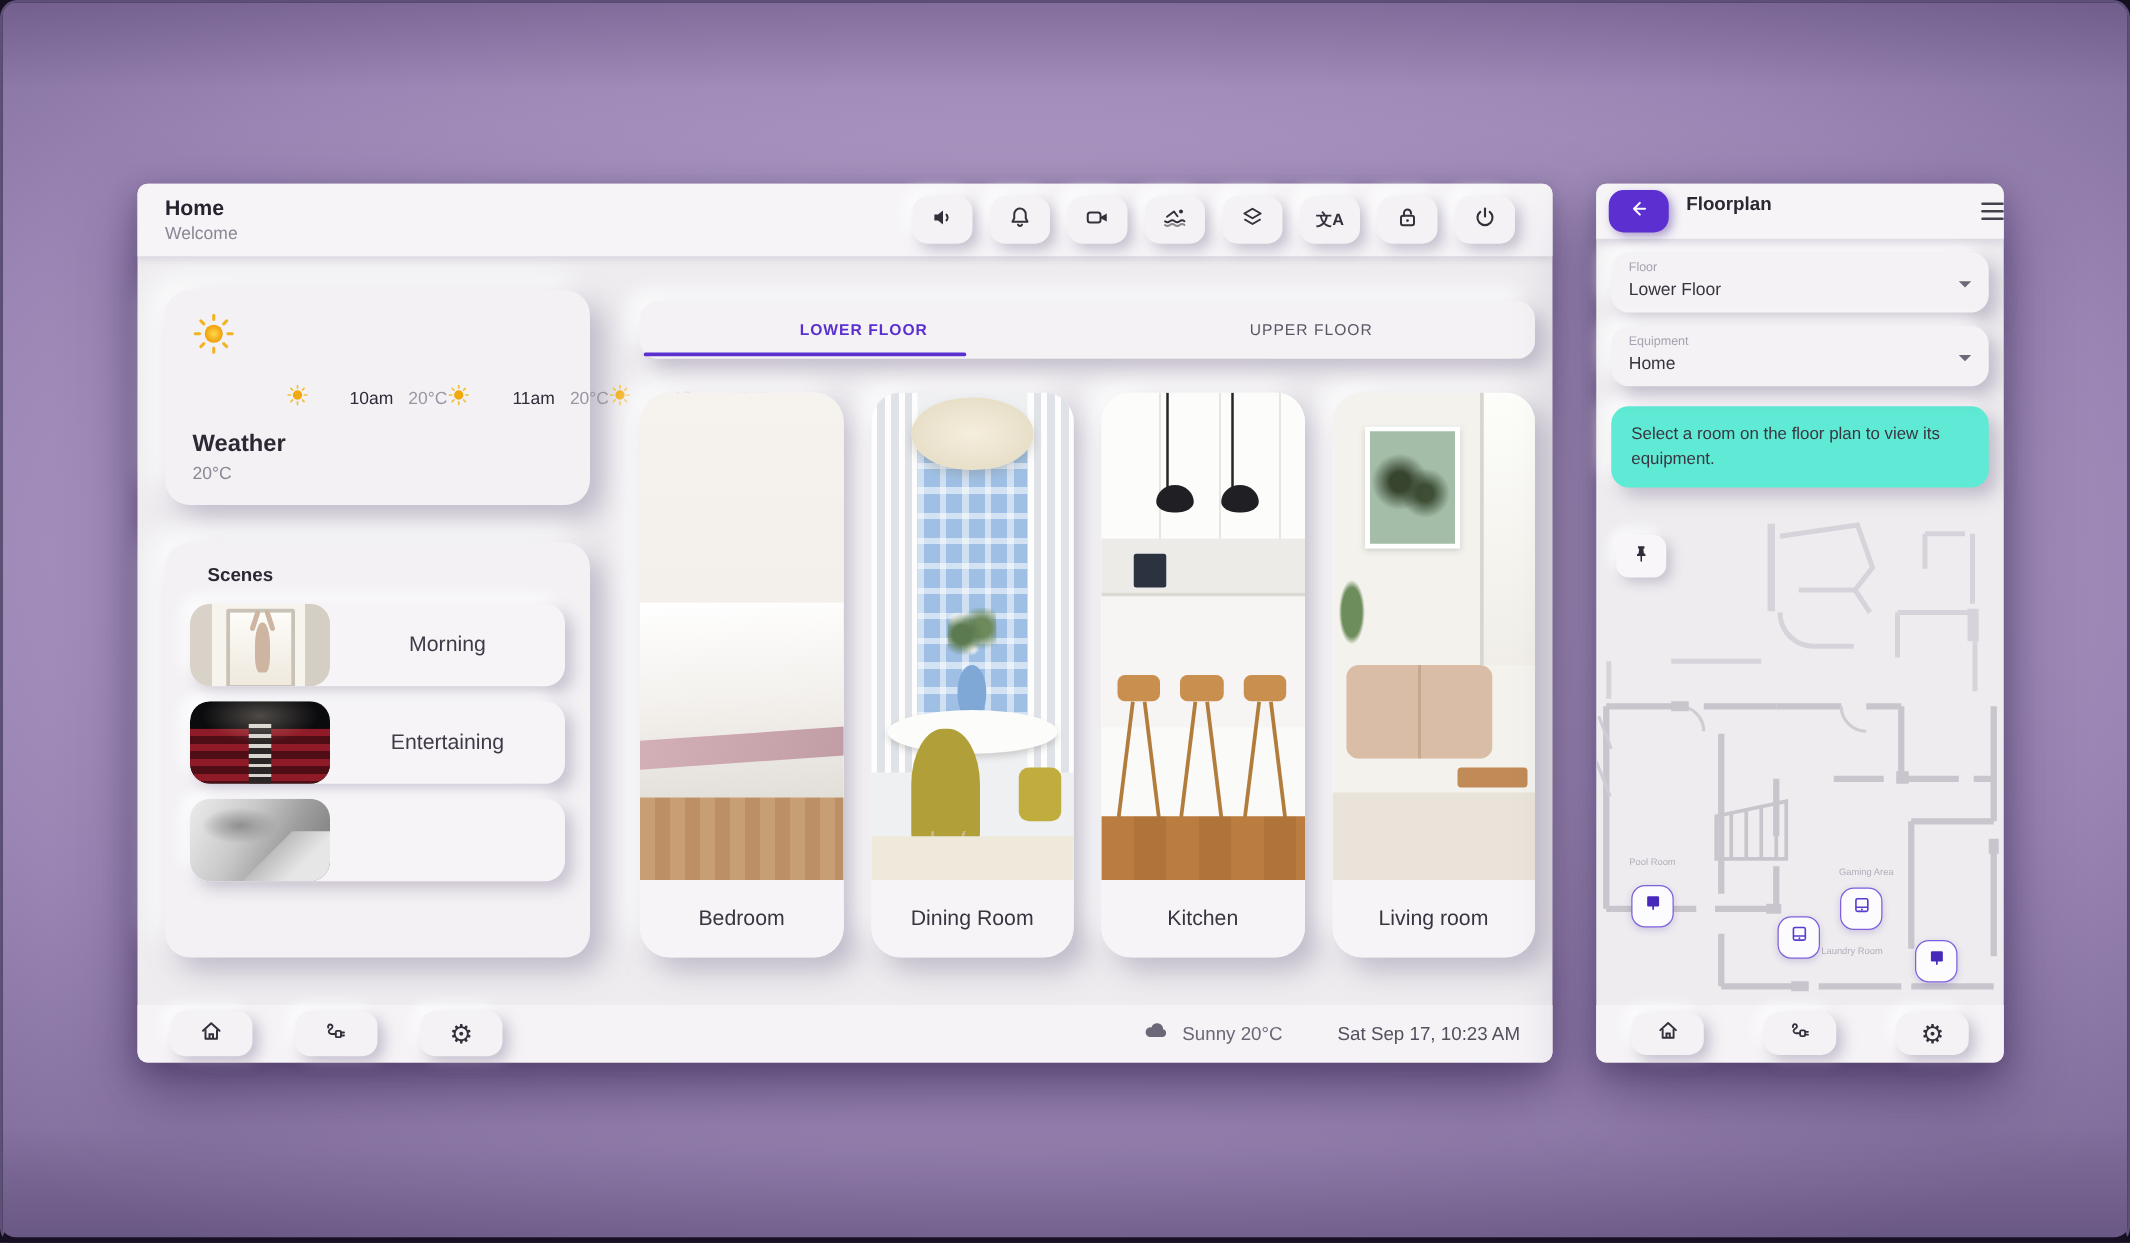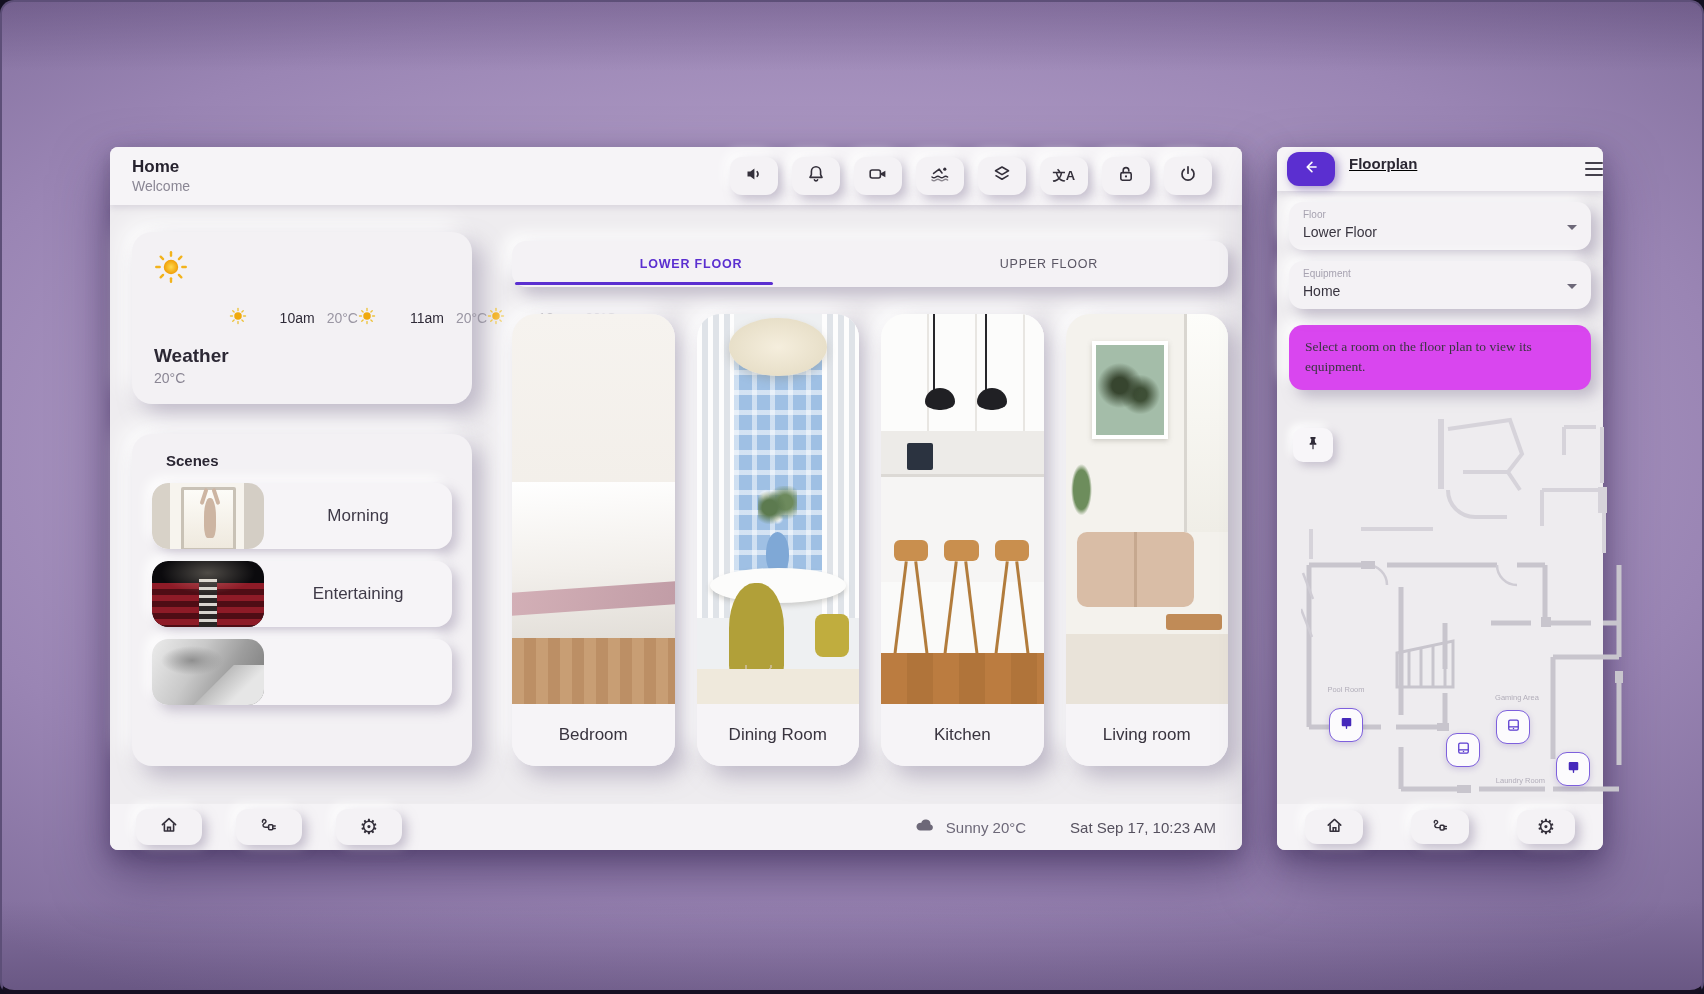--- a/index.html
+++ b/index.html
@@ -138,36 +138,36 @@
   .img-living .plant{position:absolute;left:1%;top:36%;width:18%;height:26%;
     background:radial-gradient(closest-side at 50% 35%,#6d8d5c 55%,transparent 72%);}
   .img-living .sofa{position:absolute;left:7%;width:72%;bottom:25%;height:19%;background:#d9bda6;border-radius:10px;
     background-image:linear-gradient(90deg,transparent 0 49%,#c6a88f 49% 51%,transparent 51%);}
   .img-living .tbl{position:absolute;right:4%;bottom:19%;width:34%;height:4%;background:#c08b57;border-radius:3px;}
   .img-living .rug{position:absolute;left:0;right:0;bottom:0;height:18%;background:#e9e3d9;}
 
   
   .panel-side{left:1275px;top:145px;width:326px;height:703px;}
   .s-header{position:absolute;top:0;left:0;right:0;height:44px;background:#f6f4f7;border-radius:8px 8px 0 0;
-    box-shadow:0 3px 6px rgba(140,130,160,.22);display:flex;align-items:center;padding:0 0 0 10px;box-sizing:border-box;z-index:3;text-decoration:underline;}
+    box-shadow:0 3px 6px rgba(140,130,160,.22);display:flex;align-items:center;padding:0 0 0 10px;box-sizing:border-box;z-index:3;}
   .back-btn{width:48px;height:34px;border-radius:12px;background:#5b2fd0;display:flex;align-items:center;justify-content:center;cursor:pointer;
     box-shadow:3px 3px 8px rgba(80,50,150,.45);}
   .s-title{margin-left:14px;font-size:15px;font-weight:bold;color:#2b2733;}
   .burger{margin-left:auto;display:flex;flex-direction:column;gap:3.5px;cursor:pointer;}
   .burger div{width:18px;height:2.3px;background:#44404c;border-radius:1px;}
   .select-card{margin:11px 12px 0;background:#f4f2f5;border-radius:14px;padding:7px 14px 9px;cursor:pointer;position:relative;
     box-shadow:7px 7px 14px rgba(150,140,166,.5),-7px -7px 14px rgba(255,255,255,.92);}
   .select-label{display:block;font-size:10px;color:#a6a2b0;margin-bottom:3px;}
   .select-value{font-size:14px;color:#38343f;}
   .caret{position:absolute;right:14px;top:50%;margin-top:-1px;width:0;height:0;border-left:5px solid transparent;border-right:5px solid transparent;border-top:5px solid #6d6878;}
-  .hint-card{margin:16px 12px 0;background:#d946ef;border-radius:14px;padding:12px 16px;font-size:13.5px;line-height:1.5;color:#3a3540;
-    box-shadow:7px 7px 14px rgba(150,140,166,.5),-7px -7px 14px rgba(255,255,255,.92);font-family:Liberation Serif, serif;}
+  .hint-card{margin:16px 12px 0;background:#5eead4;border-radius:14px;padding:12px 16px;font-size:13.5px;line-height:1.5;color:#3a3540;
+    box-shadow:7px 7px 14px rgba(150,140,166,.5),-7px -7px 14px rgba(255,255,255,.92);}
   .pin-btn{position:absolute;left:16px;top:281px;width:40px;height:34px;border-radius:10px;background:#f8f6f9;z-index:2;
     display:flex;align-items:center;justify-content:center;cursor:pointer;box-shadow:4px 4px 9px rgba(150,140,166,.45),-4px -4px 9px #fff;}
-  .floorplan{position:absolute;left:0;top:270px;width:349px;height:387px;overflow:hidden;margin-left:24px;}
+  .floorplan{position:absolute;left:0;top:270px;width:349px;height:387px;overflow:hidden;}
   .fp-label{position:absolute;font-size:7.5px;color:#b2aeba;white-space:nowrap;}
   .marker{position:absolute;width:34px;height:34px;border-radius:11px;background:#fcfbfd;border:1.5px solid #7e60dd;box-sizing:border-box;
     display:flex;align-items:center;justify-content:center;cursor:pointer;box-shadow:0 2px 6px rgba(90,60,160,.22);}
   .s-footer{position:absolute;left:0;right:0;bottom:0;height:46px;background:#f5f3f6;border-radius:0 0 8px 8px;
     display:flex;align-items:center;justify-content:space-between;padding:0 28px;box-sizing:border-box;z-index:3;}
   .s-footer .nbtn{width:58px;height:34px;}
 </style>
 </head>
 <body>
 
@@ -524,21 +524,21 @@
           <rect x="60" y="144" width="14" height="8"></rect>
           <rect x="136" y="306" width="12" height="8"></rect>
           <rect x="240" y="200" width="10" height="10"></rect>
           <rect x="314" y="254" width="8" height="12"></rect>
           <rect x="156" y="368" width="14" height="8"></rect>
         </g>
       </svg>
 
       <div class="fp-label" style="left:14px;top:268px;width:62px;text-align:center;">Pool Room</div>
       <div class="fp-label" style="left:186px;top:276px;width:60px;text-align:center;">Gaming Area</div>
-      <div class="fp-label" style="left:180px;top:359px;width:64px;text-align:right;">Laundry Room</div>
+      <div class="fp-label" style="left:180px;top:339px;width:64px;text-align:left;">Laundry Room</div>
 
       <div class="marker" style="left:28px;top:291px;">
         <span><svg viewBox="0 0 20 20" width="17" height="17">
               <rect x="4.4" y="3.6" width="11.2" height="9.6" rx="1.2" fill="#4629bb"></rect>
               <path d="M10 13.2v2.4" stroke="#4629bb" stroke-width="1.6" stroke-linecap="round"></path>
             </svg></span>
       </div>
       <div class="marker" style="left:145px;top:316px;">
         <span><svg viewBox="0 0 20 20" width="17" height="17">
               <rect x="4.4" y="3.6" width="11.2" height="11.8" rx="1.6" fill="none" stroke="#5a3bd0" stroke-width="1.5"></rect>

